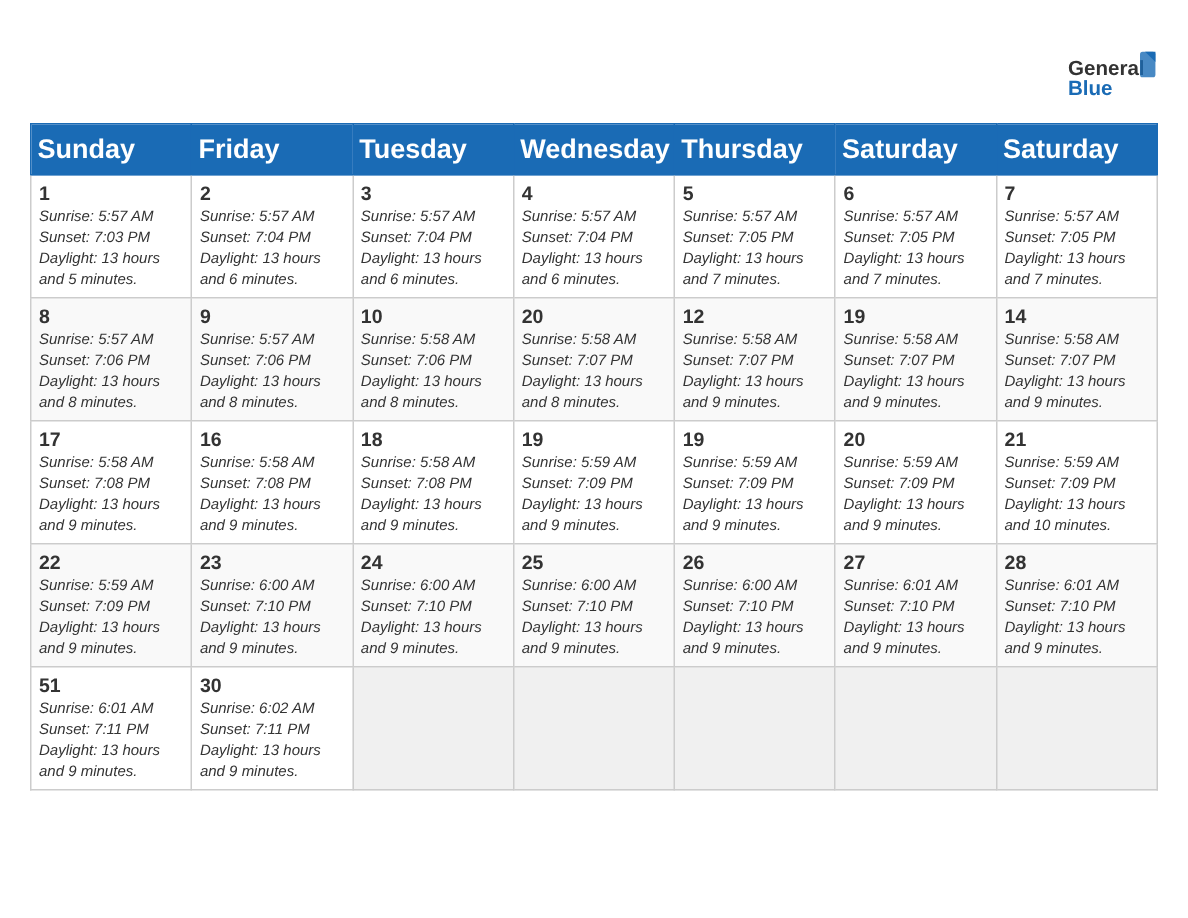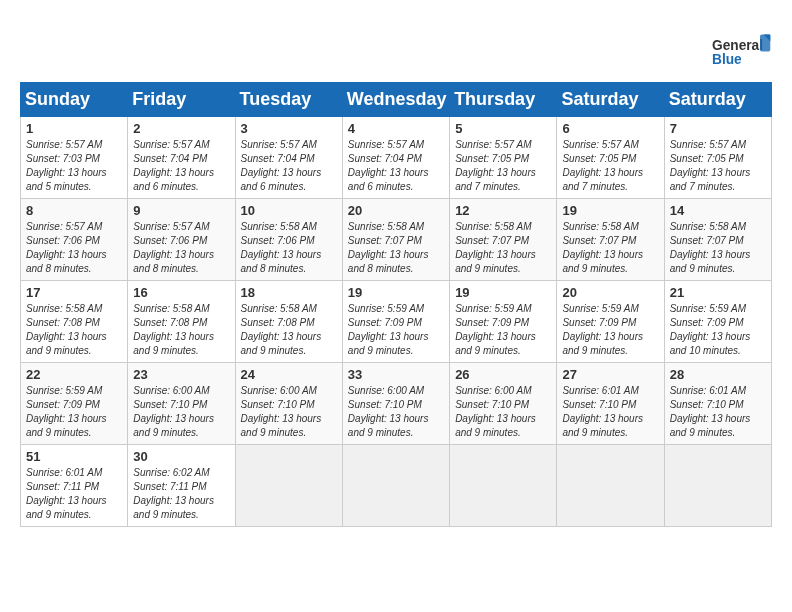--- a/index.html
+++ b/index.html
@@ -301,21 +301,21 @@
       </td>
         <td>
         <span class="day-num">24</span>
         <div class="day-info">
           Sunrise: 6:00 AM<br>
           Sunset: 7:10 PM<br>
           Daylight: 13 hours and 9 minutes.
         </div>
       </td>
         <td>
-        <span class="day-num">33</span>
+        <span class="day-num">25</span>
         <div class="day-info">
           Sunrise: 6:00 AM<br>
           Sunset: 7:10 PM<br>
           Daylight: 13 hours and 9 minutes.
         </div>
       </td>
         <td>
         <span class="day-num">26</span>
         <div class="day-info">
           Sunrise: 6:00 AM<br>

